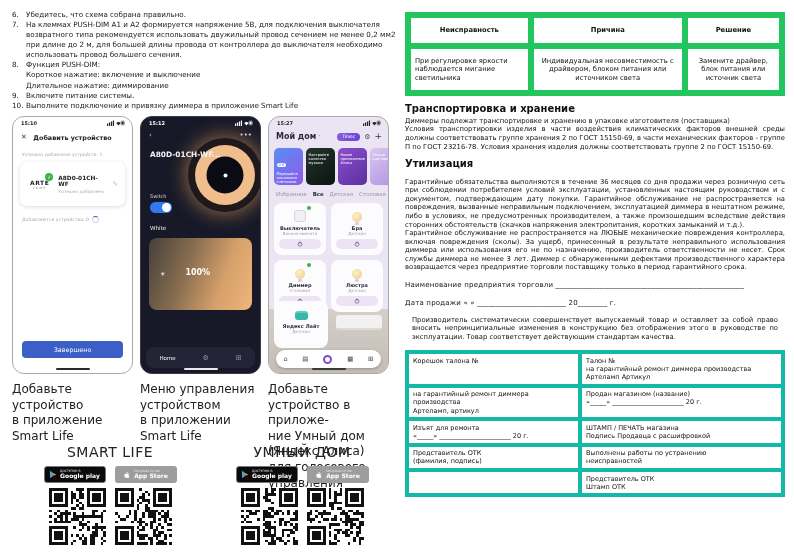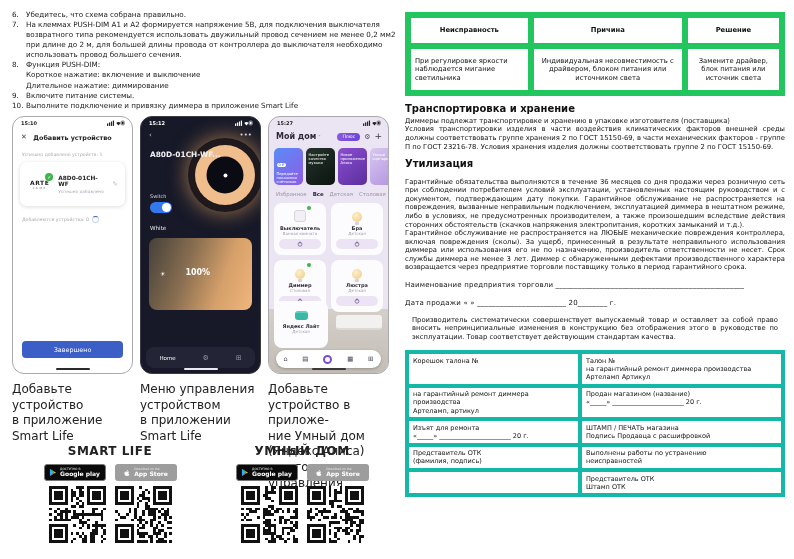--- a/index.html
+++ b/index.html
@@ -111,21 +111,21 @@
   .p3-alice{width:9px;height:9px;border-radius:50%;border:2px solid #7b4dd8;box-sizing:border-box;background:#fff;}
   .p3 .p-homebar{background:#3a3a3a;}
 
   
   .captions{position:absolute;top:372px;left:0;display:flex;gap:7px;}
   .caption{width:121px;font-size:12px;line-height:1.3;white-space:pre-line;color:#222;}
 
   
   .downloads{position:absolute;top:434px;left:0;width:388px;display:flex;justify-content:center;gap:42px;}
   .dlgroup{width:150px;text-align:center;}
-  .dl-title{font-size:12px;letter-spacing:.5px;color:#222;margin-bottom:6px;font-weight:bold;}
+  .dl-title{font-size:14px;letter-spacing:.5px;color:#222;margin-bottom:6px;}
   .badges{display:flex;justify-content:center;gap:9px;}
   .badge{width:62px;height:17px;border-radius:3px;display:flex;align-items:center;justify-content:center;gap:3px;box-sizing:border-box;}
   .badge-google{background:#0a0a0a;border:.5px solid #777;}
   .badge-apple{background:#9d9d9d;}
   .badge .btxt{text-align:left;line-height:1.1;}
   .badge .bsub{display:block;font-size:3px;color:#e8e8e8;}
   .badge .bname{display:block;font-size:6px;font-weight:bold;color:#fff;}
   .qrs{display:flex;justify-content:center;gap:9px;margin-top:5px;}
   .qr{width:57px;height:57px;background:#fff;}
   .qr svg{width:100%;height:100%;shape-rendering:crispEdges;}

